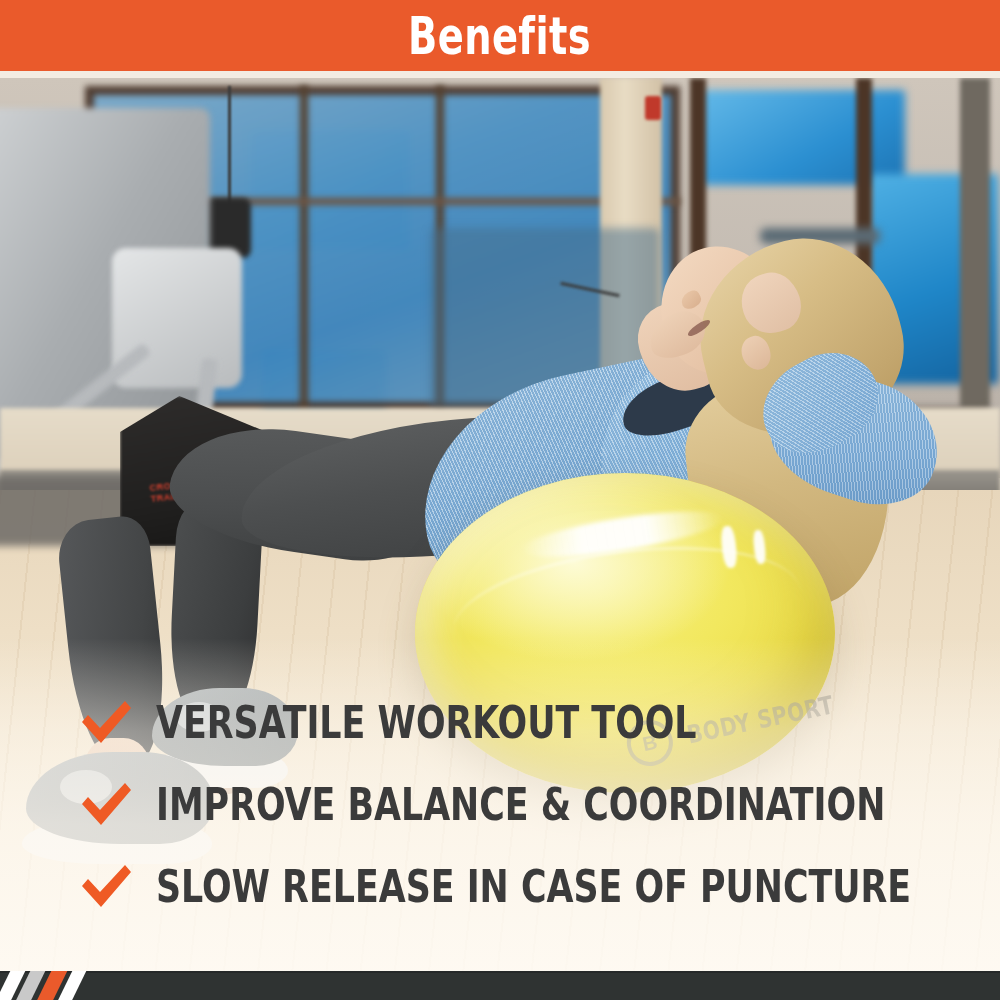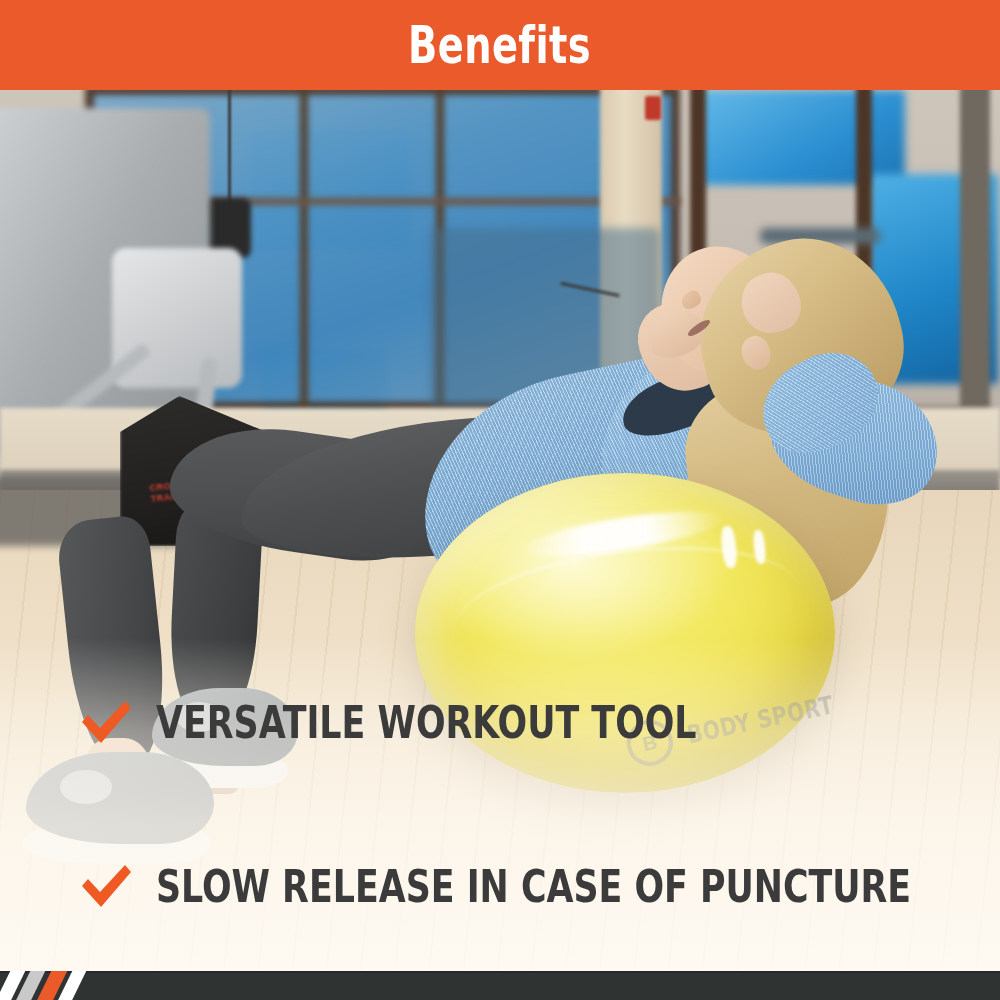--- a/index.html
+++ b/index.html
@@ -18,21 +18,21 @@
     overflow: hidden;
     background: #f3ece2;
   }
 
   
   .header-banner {
     position: absolute;
     left: 0;
     top: 0;
     width: 1000px;
-    height: 90px;
+    height: 71px;
     background: #ea5a2b;
     z-index: 60;
     display: flex;
     align-items: center;
     justify-content: center;
   }
   .header-title {
     color: #ffffff;
     font-family: "Liberation Sans Narrow", "DejaVu Sans Condensed", "Liberation Sans", sans-serif;
     font-weight: bold;
@@ -687,20 +687,26 @@
 
     <div class="benefits-list">
 
       <div class="benefit-row r1">
         <svg class="check-icon" width="56" height="50" viewBox="0 0 56 50" aria-hidden="true">
           <path d="M4 24 L10 17 L22 30 L47 3 L53 10 L23 45 Z" fill="#ef5a24"></path>
         </svg>
         <div class="benefit-text">VERSATILE WORKOUT TOOL</div>
       </div>
 
+      <div class="benefit-row r2">
+        <svg class="check-icon" width="56" height="50" viewBox="0 0 56 50" aria-hidden="true">
+          <path d="M4 24 L10 17 L22 30 L47 3 L53 10 L23 45 Z" fill="#ef5a24"></path>
+        </svg>
+        <div class="benefit-text">IMPROVE BALANCE &amp; COORDINATION</div>
+      </div>
 
       <div class="benefit-row r3">
         <svg class="check-icon" width="56" height="50" viewBox="0 0 56 50" aria-hidden="true">
           <path d="M4 24 L10 17 L22 30 L47 3 L53 10 L23 45 Z" fill="#ef5a24"></path>
         </svg>
         <div class="benefit-text">SLOW RELEASE IN CASE OF PUNCTURE</div>
       </div>
 
     </div>
   </div>

